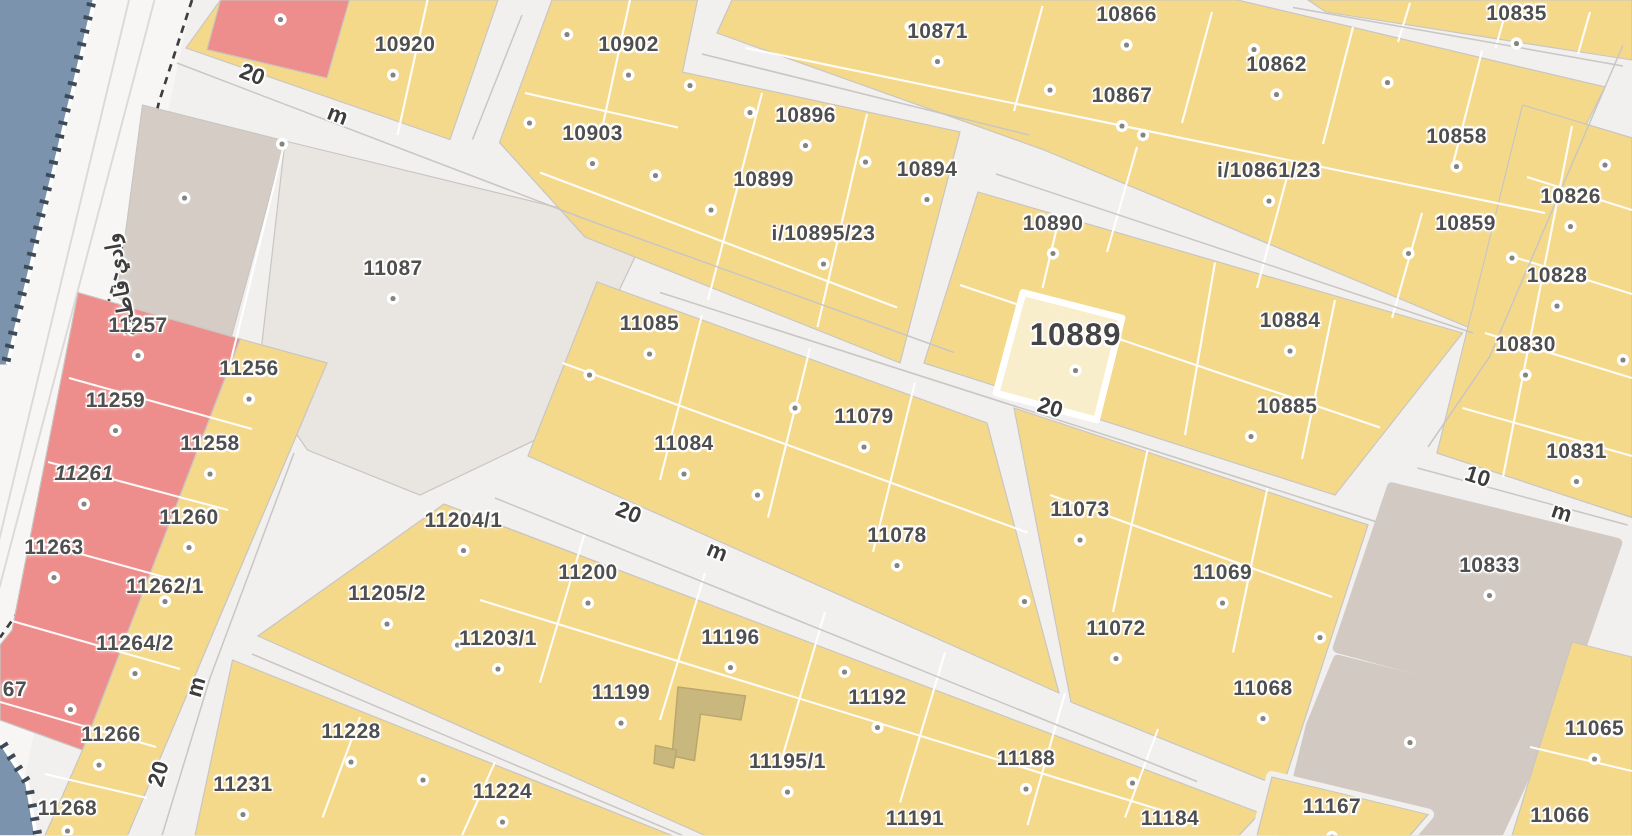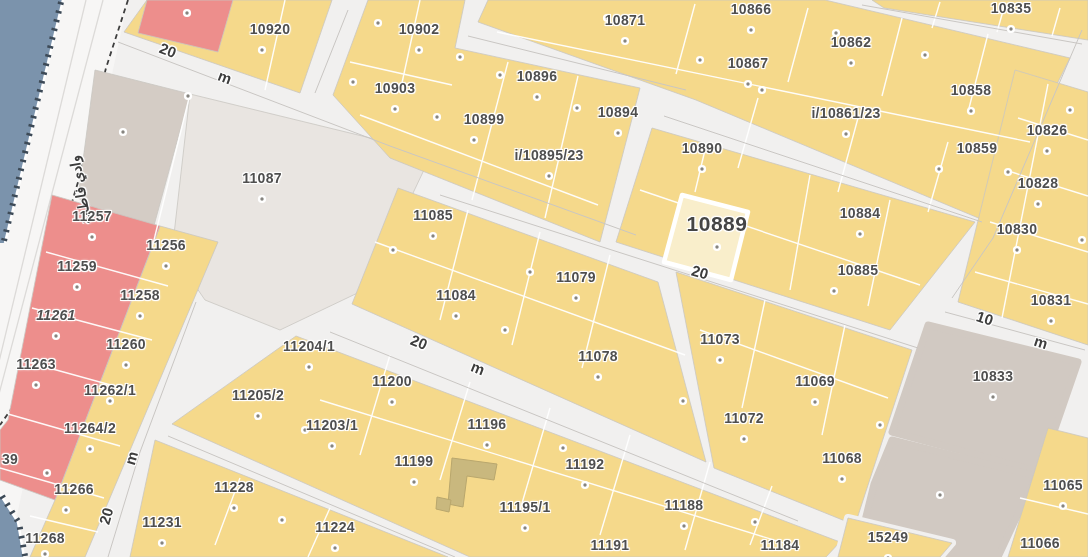--- a/index.html
+++ b/index.html
@@ -323,21 +323,21 @@
     <div id="roadname" style="left:80px;top:190px">وادي فاطمة</div>
   <div class="plabel" style="left: 262px; top: 29px; padding-left: 16px;">10920</div>
       <div class="plabel" style="left: 419px; top: 29px;">10902</div>
       <div class="plabel" style="left: 625px; top: 20px;">10871</div>
       <div class="plabel" style="left: 751px; top: 9px;">10866</div>
       <div class="plabel" style="left: 1011px; top: 8px;">10835</div>
       <div class="plabel" style="left: 395px; top: 88px;">10903</div>
       <div class="plabel" style="left: 537px; top: 76px;">10896</div>
       <div class="plabel" style="left: 851px; top: 42px;">10862</div>
       <div class="plabel" style="left: 748px; top: 63px;">10867</div>
-      <div class="plabel" style="left: 474px; top: 119px; padding-left: 20px;">10899</div>
+      <div class="plabel" style="left: 499px; top: 119px; padding-left: 20px;">10899</div>
       <div class="plabel" style="left: 618px; top: 112px;">10894</div>
       <div class="plabel" style="left: 549px; top: 155px;">i/10895/23</div>
       <div class="plabel" style="left: 846px; top: 113px;">i/10861/23</div>
       <div class="plabel" style="left: 971px; top: 90px;">10858</div>
       <div class="plabel" style="left: 702px; top: 148px;">10890</div>
       <div class="plabel" style="left: 939px; top: 148px; margin-left: 38px;">10859</div>
       <div class="plabel" style="left: 1047px; top: 130px;">10826</div>
       <div class="plabel" style="left: 1038px; top: 183px;">10828</div>
       <div class="plabel" style="left: 262px; top: 178px;">11087</div>
       <div class="plabel" style="left: 433px; top: 215px;">11085</div>
@@ -363,32 +363,32 @@
       <div class="plabel" style="left: 993px; top: 376px;">10833</div>
       <div class="plabel" style="left: 258px; top: 395px;">11205/2</div>
       <div class="plabel" style="left: 815px; top: 381px;">11069</div>
       <div class="plabel" style="left: 332px; top: 425px;">11203/1</div>
       <div class="plabel" style="left: 487px; top: 424px;">11196</div>
       <div class="plabel" style="left: 90px; top: 428px;">11264/2</div>
       <div class="plabel" style="left: 744px; top: 418px;">11072</div>
       <div class="plabel" style="left: 414px; top: 461px;">11199</div>
       <div class="plabel" style="left: 585px; top: 464px;">11192</div>
       <div class="plabel" style="left: 842px; top: 458px;">11068</div>
-      <div class="plabel" style="left: 10px; top: 459px;">39</div>
+      <div class="plabel" style="left: 10px; top: 459px;">67</div>
       <div class="plabel" style="left: 74px; top: 489px; text-align: center;">11266</div>
       <div class="plabel" style="left: 234px; top: 487px;">11228</div>
       <div class="plabel" style="left: 525px; top: 507px;">11195/1</div>
       <div class="plabel" style="left: 684px; top: 505px;">11188</div>
       <div class="plabel" style="left: 1063px; top: 485px;">11065</div>
       <div class="plabel" style="left: 162px; top: 522px;">11231</div>
       <div class="plabel" style="left: 45px; top: 538px;">11268</div>
       <div class="plabel" style="left: 335px; top: 527px;">11224</div>
       <div class="plabel" style="left: 610px; top: 545px;">11191</div>
       <div class="plabel" style="left: 780px; top: 545px;">11184</div>
-      <div class="plabel" style="left: 888px; top: 537px;">15249</div>
+      <div class="plabel" style="left: 888px; top: 537px;">11167</div>
       <div class="plabel" style="left: 1040px; top: 543px;">11066</div>
       <div class="slabel" style="left: 168px; top: 50px; transform: translate(-50%, -50%) rotate(21deg);">20</div>
       <div class="slabel" style="left: 225px; top: 77px; transform: translate(-50%, -50%) rotate(21deg);">m</div>
       <div class="slabel" style="left: 700px; top: 272px; transform: translate(-50%, -50%) rotate(16deg);">20</div>
       <div class="slabel" style="left: 419px; top: 342px; transform: translate(-50%, -50%) rotate(22deg);">20</div>
       <div class="slabel" style="left: 478px; top: 368px; transform: translate(-50%, -50%) rotate(22deg);">m</div>
       <div class="slabel" style="left: 985px; top: 318px; transform: translate(-50%, -50%) rotate(18deg);">10</div>
       <div class="slabel" style="left: 1041px; top: 342px; transform: translate(-50%, -50%) rotate(18deg);">m</div>
       <div class="slabel" style="left: 131px; top: 458px; transform: translate(-50%, -50%) rotate(-74deg);">m</div>
       <div class="slabel" style="left: 106px; top: 516px; transform: translate(-50%, -50%) rotate(-74deg);">20</div>

